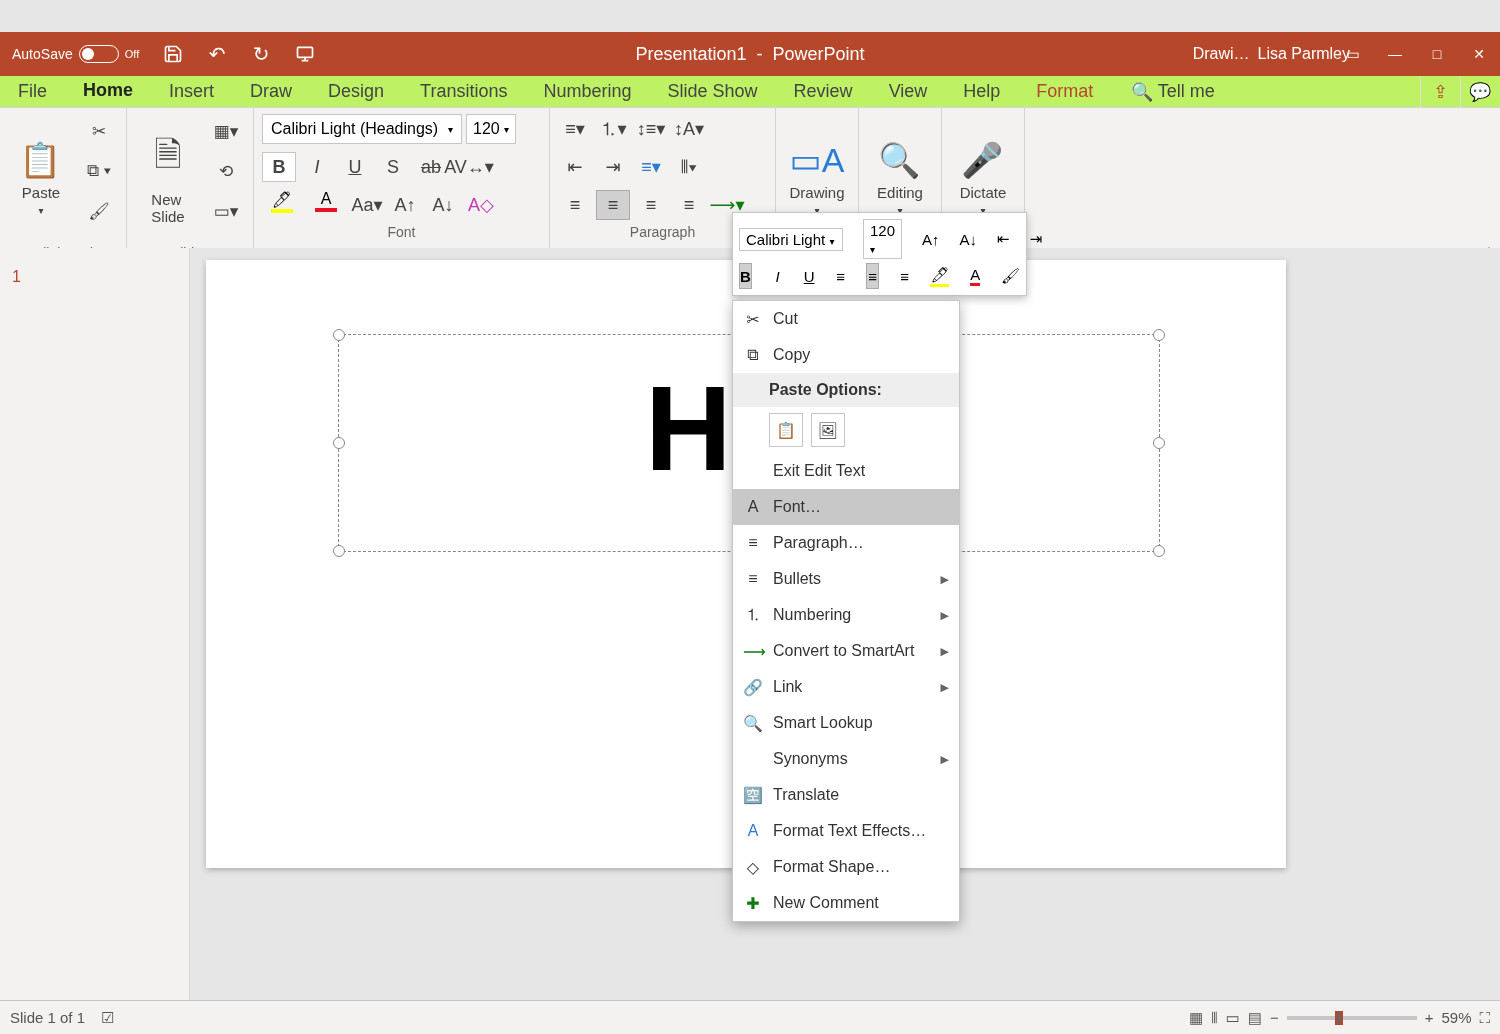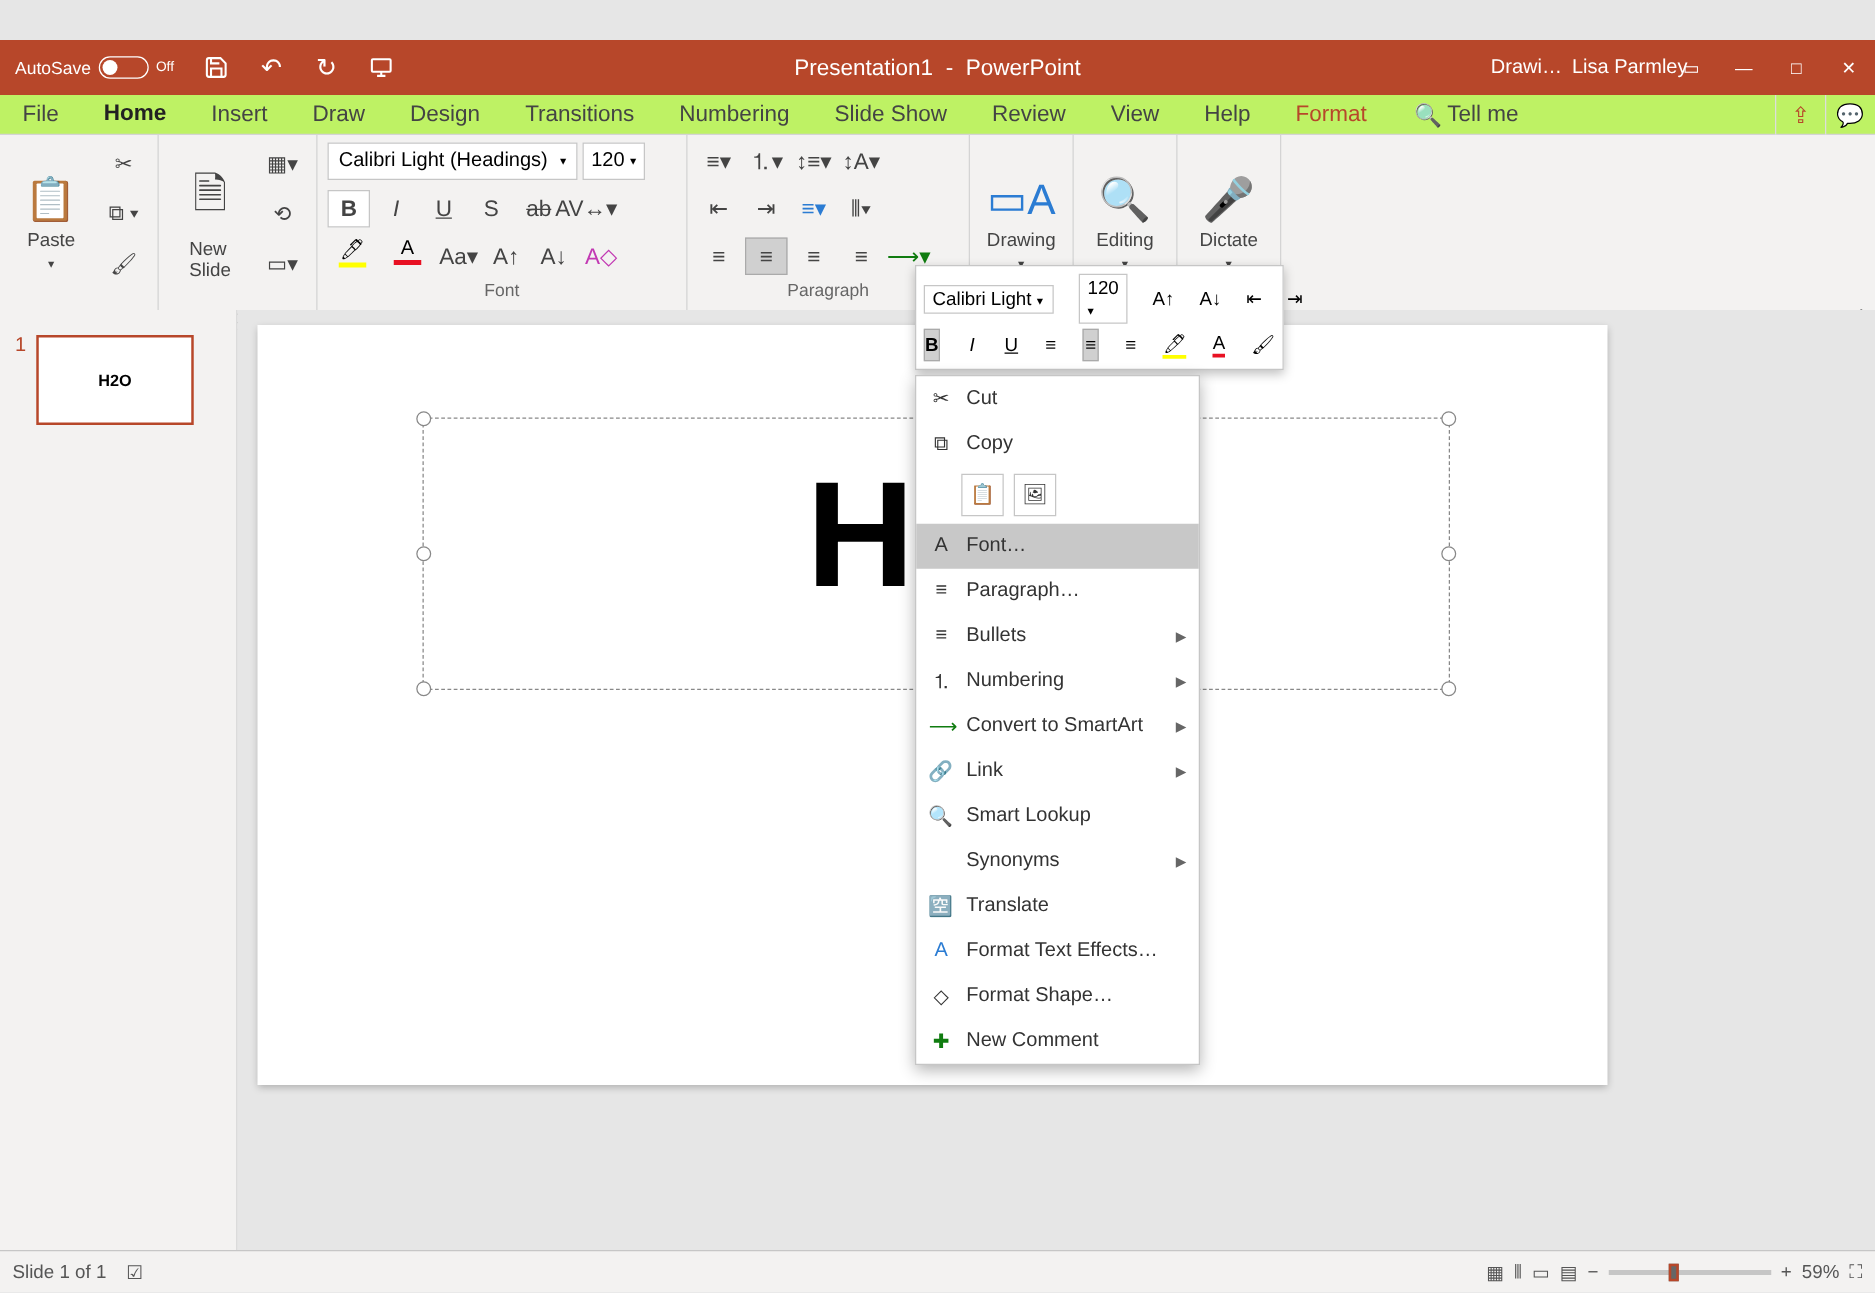--- a/index.html
+++ b/index.html
@@ -291,23 +291,20 @@
     <div class="group-label">Voice</div>
   </div>
 
   <span class="collapse">⌃</span>
 </div>
 
 <div class="workspace">
   <div class="thumbs">
     <div class="thumb-wrap">
       <div class="thumb-num">1</div>
-      <div class="thumb">
-          <span>H2O</span>
-        </div>
     </div>
   </div>
   <div class="canvas">
     <div class="slide">
       <div class="textbox">
         <div class="rot"></div>
         <div class="handle" style="left:-6px;top:-6px;"></div>
         <div class="handle" style="right:-6px;top:-6px;"></div>
         <div class="handle" style="left:-6px;bottom:-6px;"></div>
         <div class="handle" style="right:-6px;bottom:-6px;"></div>
@@ -356,24 +353,31 @@
 
 <div class="ctx">
   <div class="ctx-item">
       <span class="ctx-icon">✂</span>
       <span class="ctx-label">Cut</span>
     </div>
   <div class="ctx-item">
       <span class="ctx-icon">⧉</span>
       <span class="ctx-label">Copy</span>
     </div>
+  <div class="ctx-header">
+      <span>Paste Options:</span>
+    </div>
   <div class="pasteopts">
     <div>📋</div>
     <div>🖼</div>
   </div>
+  <div class="ctx-item">
+      <span class="ctx-icon"></span>
+      <span class="ctx-label">Exit Edit Text</span>
+    </div>
   <div class="ctx-item hover">
       <span class="ctx-icon">A</span>
       <span class="ctx-label">Font…</span>
     </div>
   <div class="ctx-item">
       <span class="ctx-icon">≡</span>
       <span class="ctx-label">Paragraph…</span>
     </div>
   <div class="ctx-item">
       <span class="ctx-icon">≡</span>

